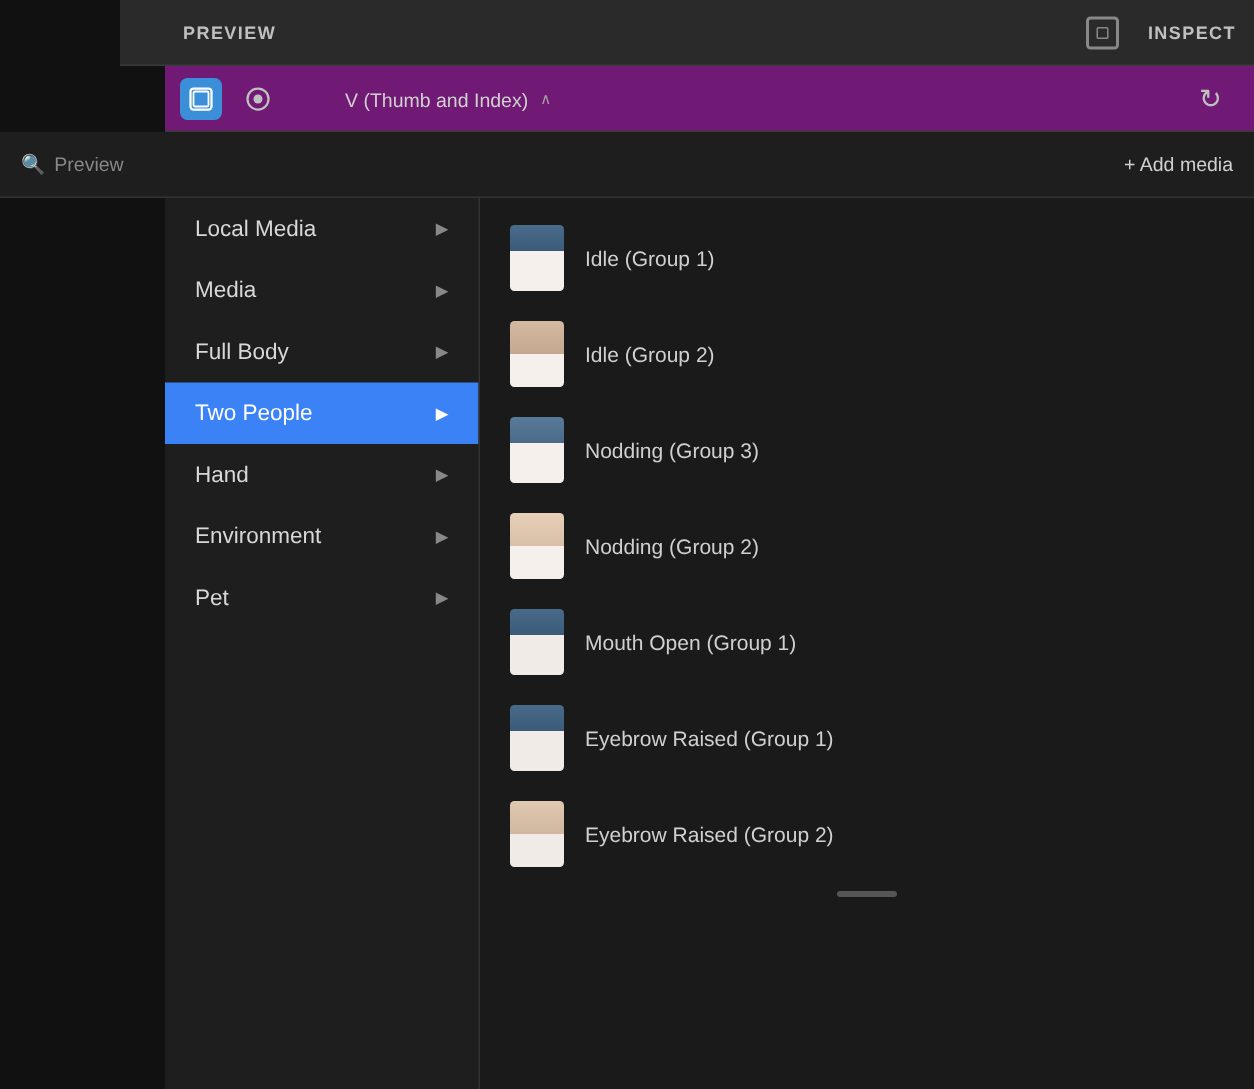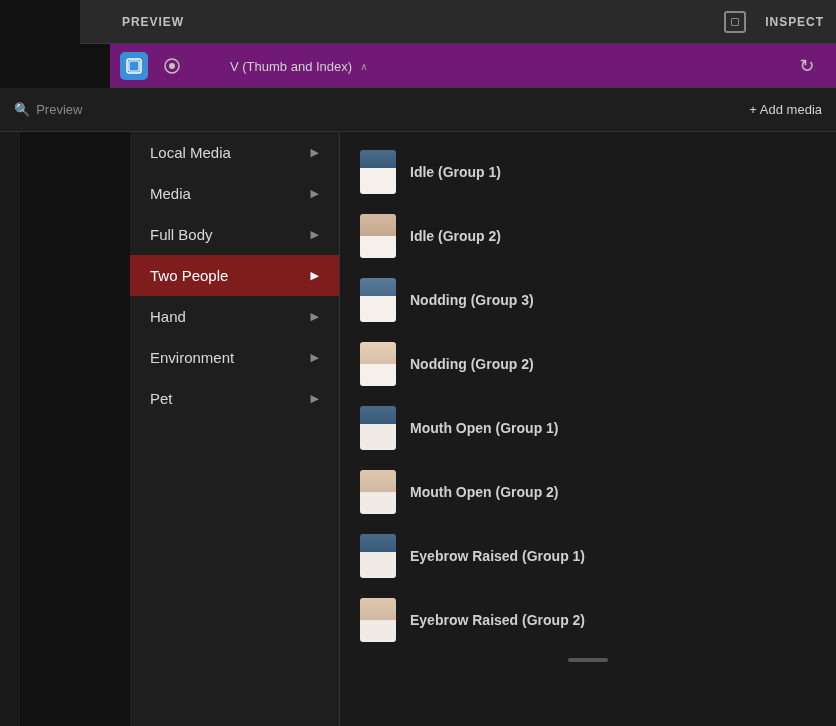--- a/index.html
+++ b/index.html
@@ -110,41 +110,40 @@
     .sidebar-item {
       display: flex;
       align-items: center;
       justify-content: space-between;
       padding: 12px 20px;
       cursor: pointer;
       font-size: 15px;
       color: #d8d8d8;
     }
     .sidebar-item.active {
-      background: #7f1d1d;
+      background: #3b82f6;
       color: white;
     }
     .sidebar-item-arrow { font-size: 11px; color: #888; }
     .sidebar-item.active .sidebar-item-arrow { color: white; }
 
     
     .right-panel {
       flex: 1;
       background: #1a1a1a;
       overflow-y: auto;
       padding: 8px 0;
     }
 
     .media-item {
       display: flex;
       align-items: center;
       gap: 14px;
       padding: 10px 20px;
       cursor: pointer;
-      font-weight: bold;
     }
     .media-thumb {
       width: 36px;
       height: 44px;
       border-radius: 3px;
       background: #555;
       flex-shrink: 0;
       overflow: hidden;
       display: flex;
       align-items: center;
@@ -234,21 +233,21 @@
 <div class="search-bar" style="position:absolute; top:88px; left:0; right:0;">
   <div class="search-left">
     <span style="color:#888; font-size:13px;">🔍</span>
     <span style="color:#888; font-size:13px; cursor:text;">Preview</span>
   </div>
   <div class="add-media-btn">
     <span style="font-size:13px; color:#d0d0d0;">+ Add media</span>
   </div>
 </div>
 
-<div class="main-content" style="position:absolute; top:132px; left:0; right:0; bottom:0; display:flex;padding-left:20px;">
+<div class="main-content" style="position:absolute; top:132px; left:0; right:0; bottom:0; display:flex;">
 
   <div style="width:110px; background:#111; flex-shrink:0; height:100%;"></div>
 
   <div class="sidebar" style="width:210px; flex-shrink:0;">
 
     <div class="sidebar-item">
       <span>Local Media</span>
       <span class="sidebar-item-arrow">▶</span>
     </div>
 
@@ -304,24 +303,20 @@
     <div class="media-item">
       <div class="media-thumb thumb-two-people-4"></div>
       <span class="media-label">Nodding (Group 2)</span>
     </div>
 
     <div class="media-item">
       <div class="media-thumb thumb-two-people-5"></div>
       <span class="media-label">Mouth Open (Group 1)</span>
     </div>
 
-    <div class="media-item">
-      <div class="media-thumb thumb-two-people-6"></div>
-      <span class="media-label">Mouth Open (Group 2)</span>
-    </div>
 
     <div class="media-item">
       <div class="media-thumb thumb-two-people-7"></div>
       <span class="media-label">Eyebrow Raised (Group 1)</span>
     </div>
 
     <div class="media-item">
       <div class="media-thumb thumb-two-people-8"></div>
       <span class="media-label">Eyebrow Raised (Group 2)</span>
     </div>

